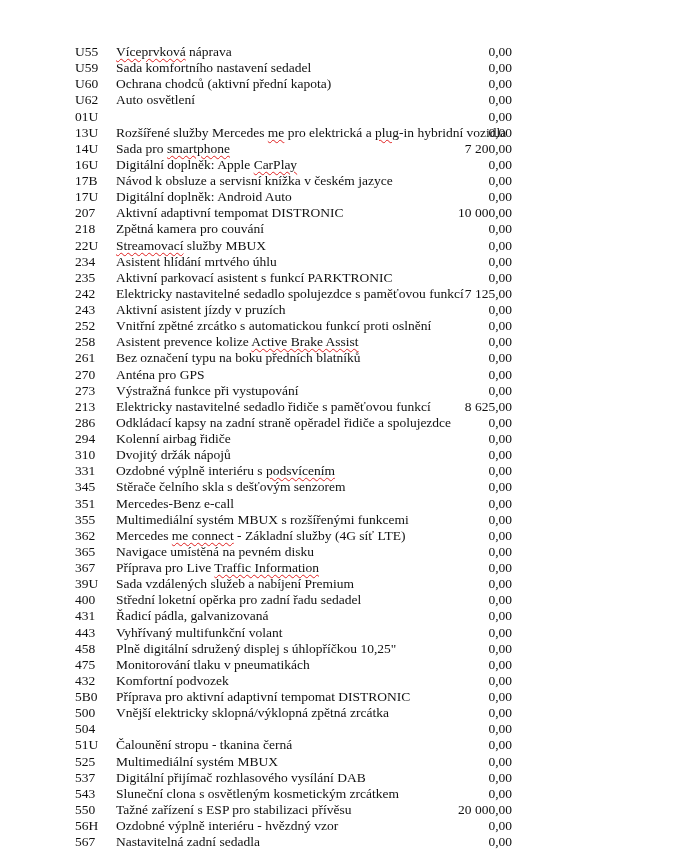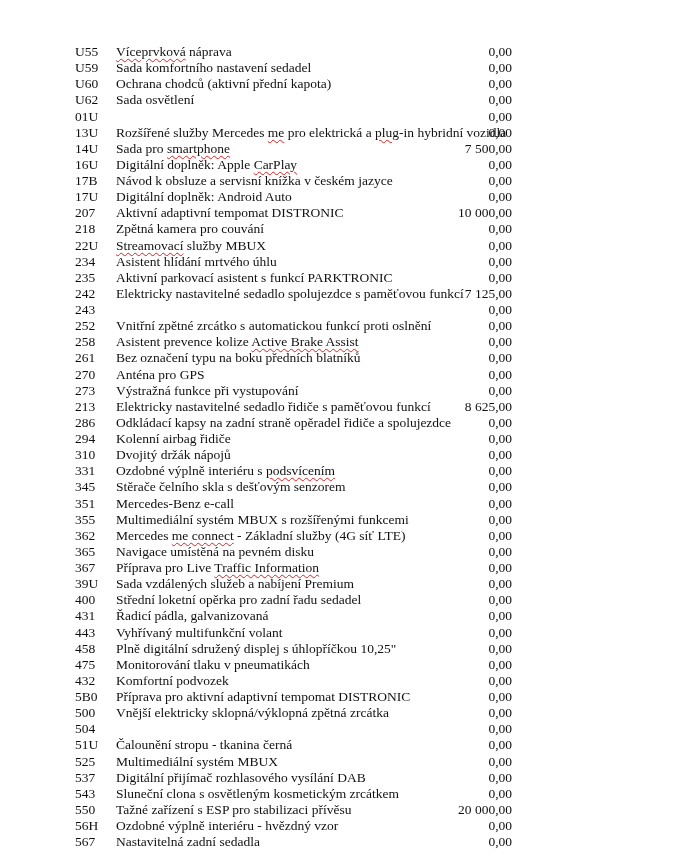--- a/index.html
+++ b/index.html
@@ -65,36 +65,36 @@
       <span class="desc">Sada komfortního nastavení sedadel</span>
       <span class="price">0,00</span>
     </div>
     <div class="row">
       <span class="code">U60</span>
       <span class="desc">Ochrana chodců (aktivní přední kapota)</span>
       <span class="price">0,00</span>
     </div>
     <div class="row">
       <span class="code">U62</span>
-      <span class="desc">Sada osvětlení</span>
+      <span class="desc">Auto osvětlení</span>
       <span class="price">0,00</span>
     </div>
     <div class="row">
       <span class="code">01U</span>
       <span class="price">0,00</span>
     </div>
     <div class="row">
       <span class="code">13U</span>
       <span class="desc">Rozšířené služby Mercedes <span class="spell">me</span> pro elektrická a <span class="spell">plug</span>-in hybridní vozidla</span>
       <span class="price">0,00</span>
     </div>
     <div class="row">
       <span class="code">14U</span>
       <span class="desc">Sada pro <span class="spell">smartphone</span></span>
-      <span class="price">7 500,00</span>
+      <span class="price">7 200,00</span>
     </div>
     <div class="row">
       <span class="code">16U</span>
       <span class="desc">Digitální doplněk: Apple <span class="spell">CarPlay</span></span>
       <span class="price">0,00</span>
     </div>
     <div class="row">
       <span class="code">17B</span>
       <span class="desc">Návod k obsluze a servisní knížka v českém jazyce</span>
       <span class="price">0,00</span>
@@ -129,20 +129,21 @@
       <span class="desc">Aktivní parkovací asistent s funkcí PARKTRONIC</span>
       <span class="price">0,00</span>
     </div>
     <div class="row">
       <span class="code">242</span>
       <span class="desc">Elektricky nastavitelné sedadlo spolujezdce s paměťovou funkcí</span>
       <span class="price">7 125,00</span>
     </div>
     <div class="row">
       <span class="code">243</span>
+      <span class="desc">Aktivní asistent jízdy v pruzích</span>
       <span class="price">0,00</span>
     </div>
     <div class="row">
       <span class="code">252</span>
       <span class="desc">Vnitřní zpětné zrcátko s automatickou funkcí proti oslnění</span>
       <span class="price">0,00</span>
     </div>
     <div class="row">
       <span class="code">258</span>
       <span class="desc">Asistent prevence kolize <span class="spell">Active Brake Assist</span></span>

